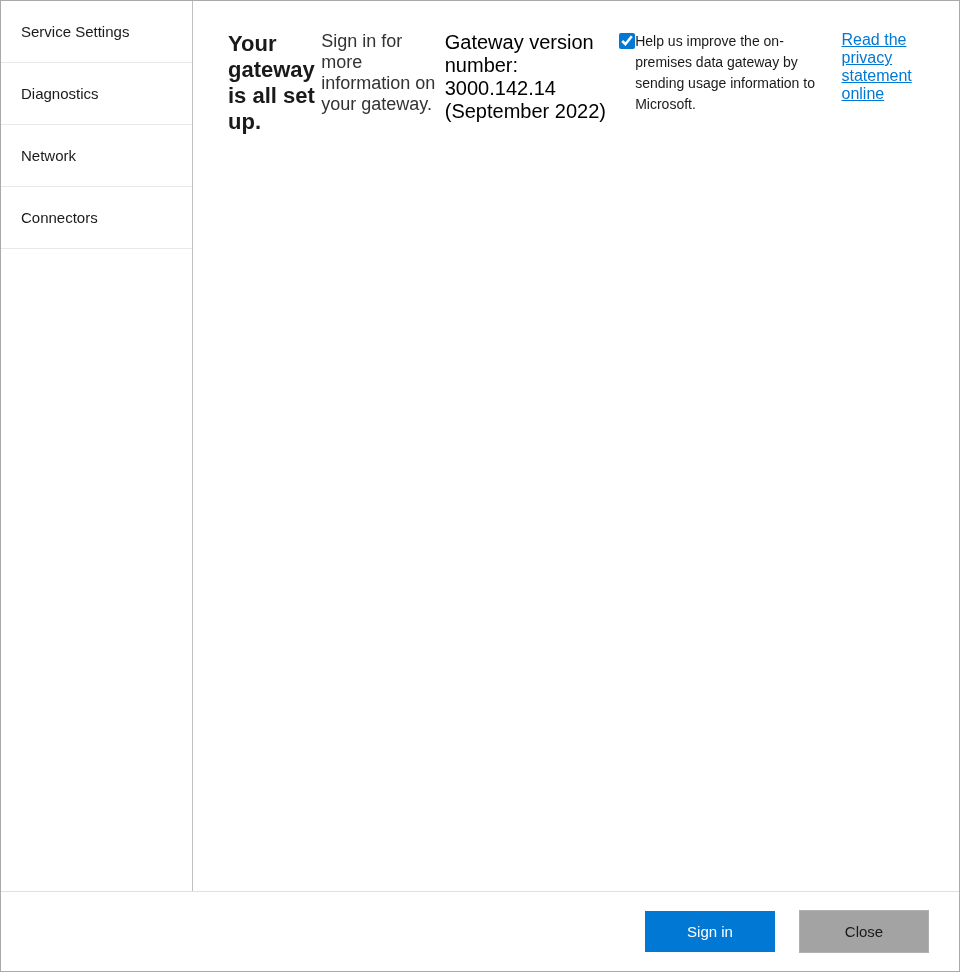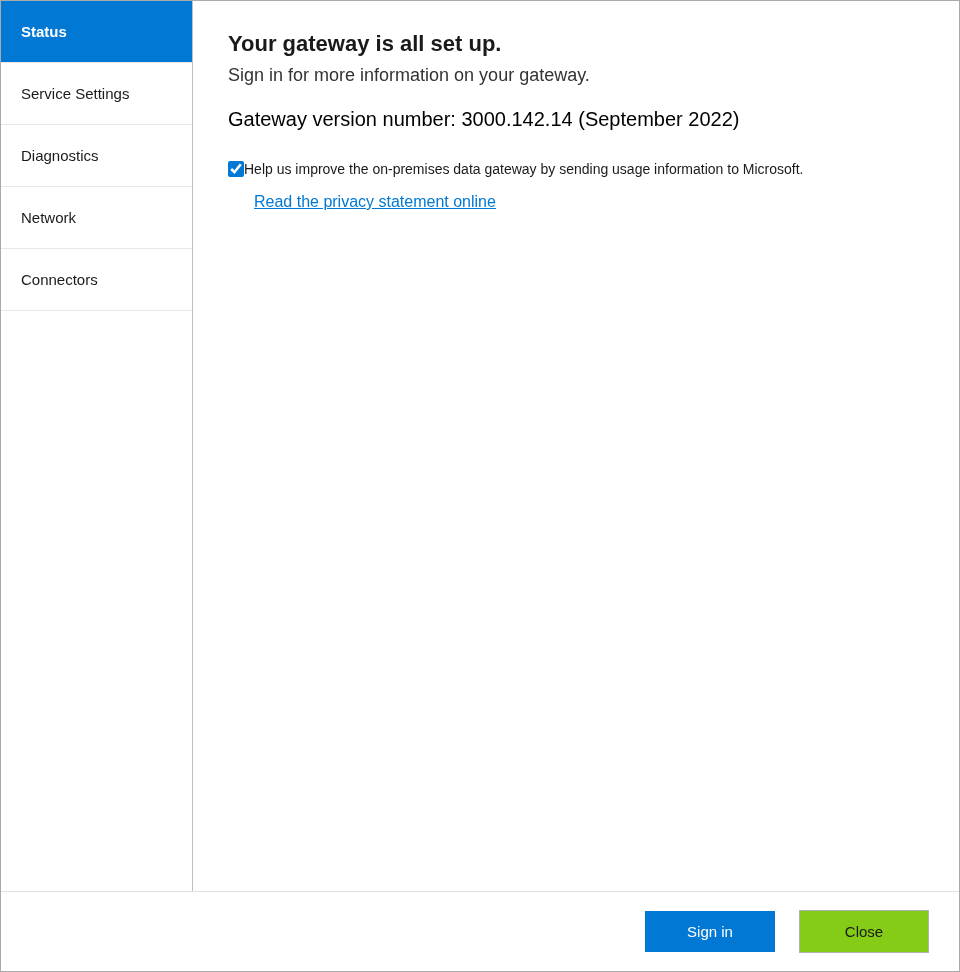--- a/index.html
+++ b/index.html
@@ -98,21 +98,21 @@
     .sidebar-item.active {
       background: #0078d4;
       color: #ffffff;
       font-weight: 600;
     }
 
     .main-content {
       flex: 1;
       padding: 30px 35px;
       display: flex;
-      flex-direction: column;
+      flex-direction: row;
       overflow-y: auto;
     }
 
     .status-title {
       font-size: 22px;
       font-weight: 600;
       color: #1a1a1a;
       margin-bottom: 8px;
     }
 
@@ -176,41 +176,38 @@
       background: #0078d4;
       color: #ffffff;
       border: none;
       padding: 12px 40px;
       font-size: 15px;
       cursor: pointer;
       min-width: 130px;
     }
 
     .btn-close {
-      background: #84cc16;
+      background: #a3a3a3;
       color: #1a1a1a;
       border: 1px solid #b0b0b0;
       padding: 12px 40px;
       font-size: 15px;
       cursor: pointer;
       min-width: 130px;
     }
   </style>
 </head>
 <body>
 
 <div class="window">
 
 
   <div class="content-area">
 
     <nav class="sidebar">
-      <button class="sidebar-item active">
-        <span>Status</span>
-      </button>
       <button class="sidebar-item">
         <span>Service Settings</span>
       </button>
       <button class="sidebar-item">
         <span>Diagnostics</span>
       </button>
       <button class="sidebar-item">
         <span>Network</span>
       </button>
       <button class="sidebar-item">

